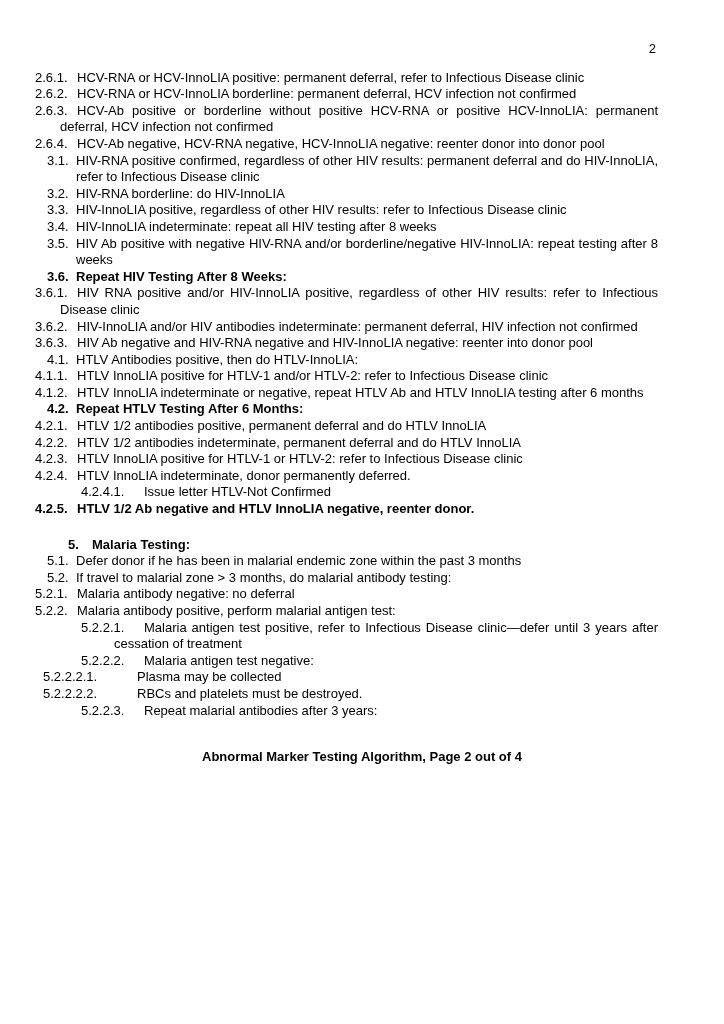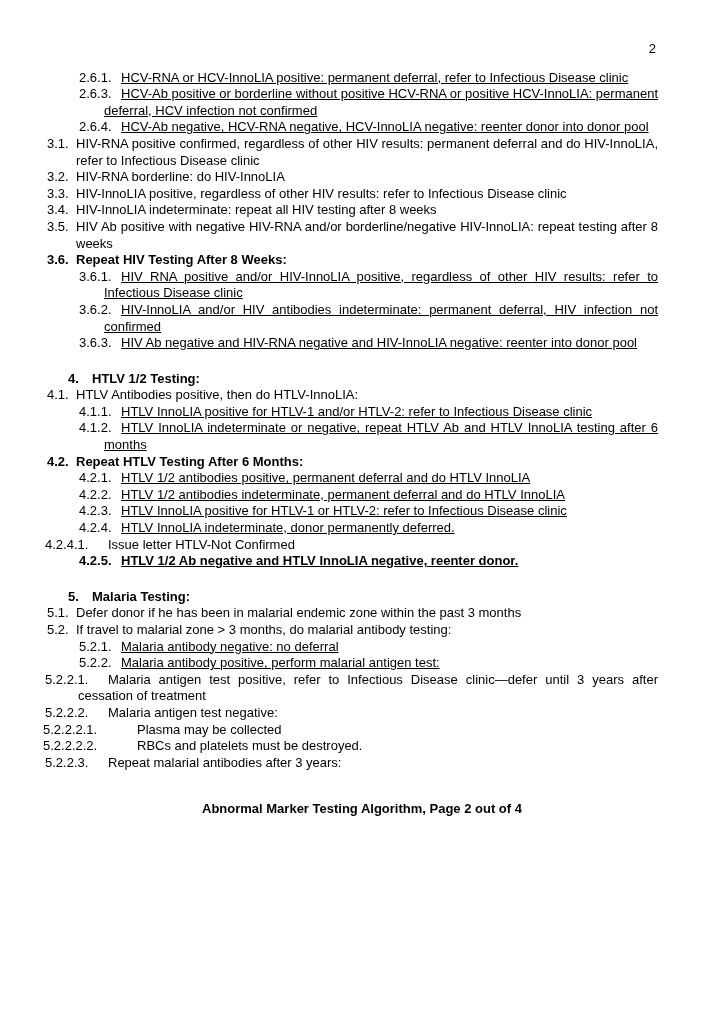--- a/index.html
+++ b/index.html
@@ -21,54 +21,54 @@
   .list {
     margin-top: 12px;
     padding-right: 66px;
   }
   .item { text-align: justify; }
   .num { display: inline-block; text-indent: 0; }
   .l1 { padding-left: 92px;  text-indent: -24px; }
   .l1 .num { min-width: 24px; }
   .l2 { padding-left: 76px; text-indent: -29px; }
   .l2 .num { min-width: 29px; }
-  .l3 { padding-left: 104px; text-indent: -25px; text-decoration: underline; }
+  .l3 { padding-left: 60px; text-indent: -25px; }
   .l3 .num { min-width: 42px; }
-  .l4 { padding-left: 78px; text-indent: -33px; }
+  .l4 { padding-left: 114px; text-indent: -33px; }
   .l4 .num { min-width: 63px; }
   .l5 { padding-left: 80px; text-indent: -37px; }
   .l5 .num { min-width: 94px; }
   .bold { font-weight: bold; }
   .sec-gap { margin-top: 19px; }
   .footer {
     margin-top: 30px;
     text-align: center;
     font-weight: bold;
   }
 </style>
 </head>
 <body>
 
 <div class="page">
   <div class="pagenum">2</div>
 
   <div class="list" id="outline-list">
       <div class="item l3"><span class="num">2.6.1.</span><span class="txt">HCV-RNA or HCV-InnoLIA positive:  permanent deferral, refer to Infectious Disease clinic</span></div>
+      <div class="item l3"><span class="num">2.6.2.</span><span class="txt">HCV-RNA or HCV-InnoLIA borderline:  permanent deferral, HCV infection not confirmed</span></div>
       <div class="item l3"><span class="num">2.6.3.</span><span class="txt">HCV-Ab positive or borderline without positive HCV-RNA or positive HCV-InnoLIA:  permanent deferral, HCV infection not confirmed</span></div>
       <div class="item l3"><span class="num">2.6.4.</span><span class="txt">HCV-Ab negative, HCV-RNA negative, HCV-InnoLIA negative:  reenter donor into donor pool</span></div>
       <div class="item l2"><span class="num">3.1.</span><span class="txt">HIV-RNA positive confirmed, regardless of other HIV results:  permanent deferral and do HIV-InnoLIA, refer to Infectious Disease clinic</span></div>
       <div class="item l2"><span class="num">3.2.</span><span class="txt">HIV-RNA borderline:  do HIV-InnoLIA</span></div>
       <div class="item l2"><span class="num">3.3.</span><span class="txt">HIV-InnoLIA positive, regardless of other HIV results:  refer to Infectious Disease clinic</span></div>
       <div class="item l2"><span class="num">3.4.</span><span class="txt">HIV-InnoLIA indeterminate:  repeat all HIV testing after 8 weeks</span></div>
       <div class="item l2"><span class="num">3.5.</span><span class="txt">HIV Ab positive with negative HIV-RNA and/or borderline/negative HIV-InnoLIA: repeat testing after 8 weeks</span></div>
       <div class="item l2 bold"><span class="num">3.6.</span><span class="txt">Repeat HIV Testing After 8 Weeks:</span></div>
       <div class="item l3"><span class="num">3.6.1.</span><span class="txt">HIV RNA positive and/or HIV-InnoLIA positive, regardless of other HIV results: refer to Infectious Disease clinic</span></div>
       <div class="item l3"><span class="num">3.6.2.</span><span class="txt">HIV-InnoLIA and/or HIV antibodies indeterminate:  permanent deferral, HIV infection not confirmed</span></div>
       <div class="item l3"><span class="num">3.6.3.</span><span class="txt">HIV Ab negative and HIV-RNA negative and HIV-InnoLIA negative:  reenter into donor pool</span></div>
-      <div class="item l1 bold sec-gap"><span class="num">4.</span><span class="txt">HTLV 1/2 Testing:</span></div>
       <div class="item l2"><span class="num">4.1.</span><span class="txt">HTLV Antibodies positive, then do HTLV-InnoLIA:</span></div>
       <div class="item l3"><span class="num">4.1.1.</span><span class="txt">HTLV InnoLIA positive for HTLV-1 and/or HTLV-2:  refer to Infectious Disease clinic</span></div>
       <div class="item l3"><span class="num">4.1.2.</span><span class="txt">HTLV InnoLIA indeterminate or negative, repeat HTLV Ab and HTLV InnoLIA testing after 6 months</span></div>
       <div class="item l2 bold"><span class="num">4.2.</span><span class="txt">Repeat HTLV Testing After 6 Months:</span></div>
       <div class="item l3"><span class="num">4.2.1.</span><span class="txt">HTLV 1/2 antibodies positive, permanent deferral and do HTLV InnoLIA</span></div>
       <div class="item l3"><span class="num">4.2.2.</span><span class="txt">HTLV 1/2 antibodies indeterminate,  permanent deferral and do HTLV InnoLIA</span></div>
       <div class="item l3"><span class="num">4.2.3.</span><span class="txt">HTLV InnoLIA positive for HTLV-1 or HTLV-2: refer to Infectious Disease clinic</span></div>
       <div class="item l3"><span class="num">4.2.4.</span><span class="txt">HTLV InnoLIA indeterminate, donor permanently deferred.</span></div>
       <div class="item l4"><span class="num">4.2.4.1.</span><span class="txt">Issue letter HTLV-Not Confirmed</span></div>
       <div class="item l3 bold"><span class="num">4.2.5.</span><span class="txt">HTLV 1/2 Ab negative and HTLV InnoLIA negative, reenter donor.</span></div>

